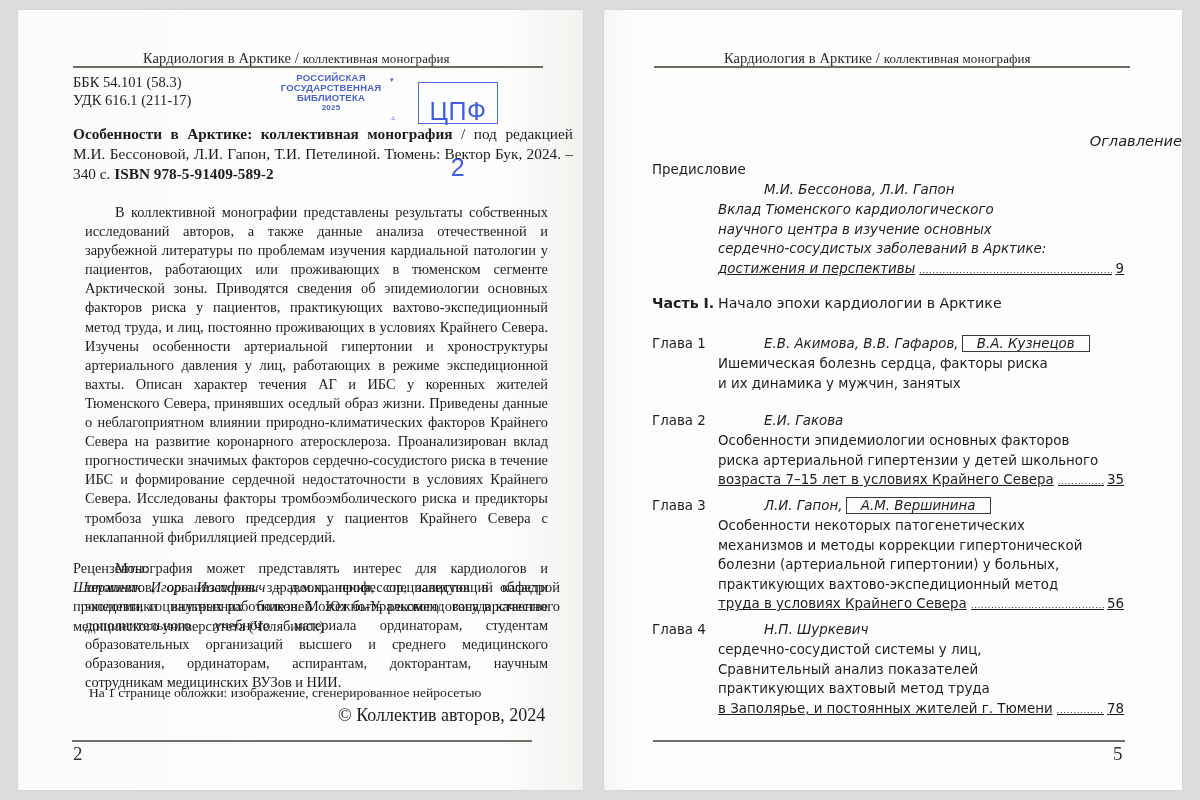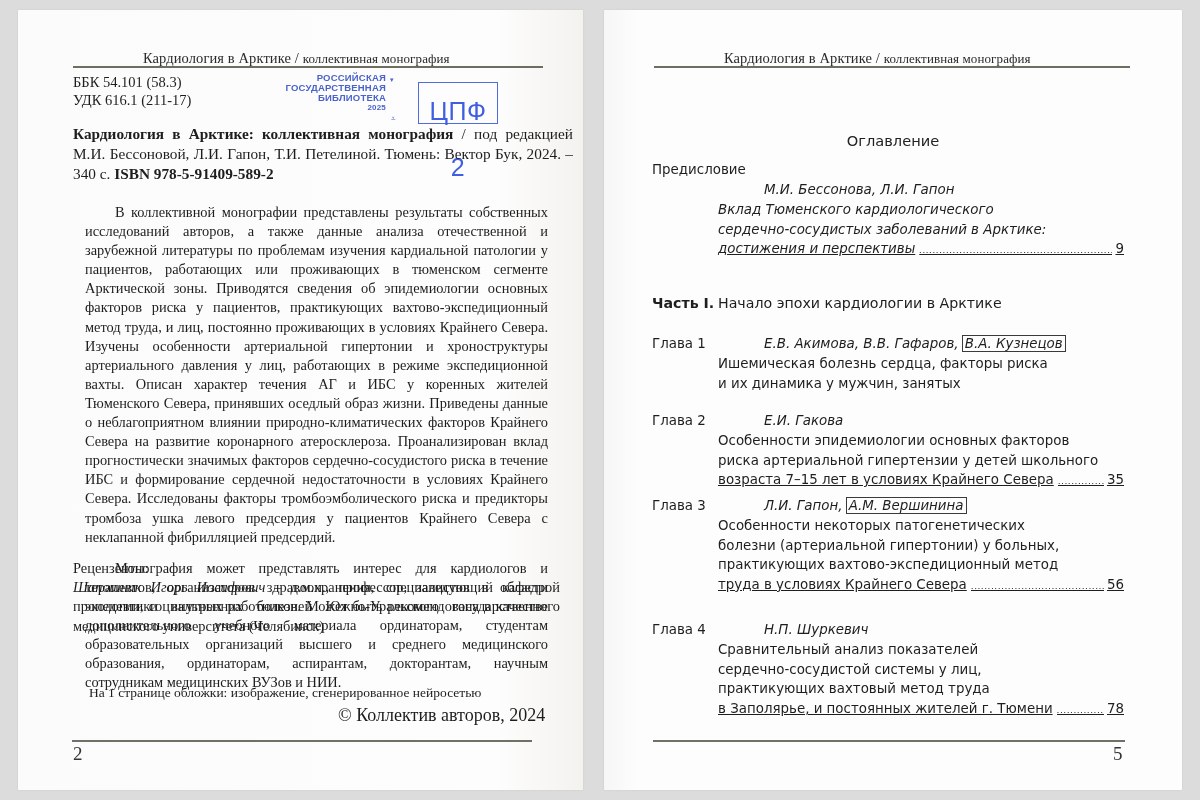--- a/index.html
+++ b/index.html
@@ -17,21 +17,21 @@
   .running-head {
     position:absolute; font-size:14.5px; letter-spacing:0.1px; color:#2a2a2a; white-space:nowrap;
   }
   .running-head .sub { font-size:13px; }
   .rule { position:absolute; height:2px; background:#6d6d60; }
   .rule.thin { height:1.5px; background:#707068; }
 
   
   .lp-codes { position:absolute; left:55px; top:63px; font-size:14.5px; line-height:18px; }
   .stamp-rgb {
-    position:absolute; left:258px; top:63px; width:110px; text-align:right;
+    position:absolute; left:258px; top:63px; width:110px; text-align:center;
     font-family:"Liberation Sans","DejaVu Sans",sans-serif; font-weight:bold; color:#4a63c9;
     font-size:9.5px; line-height:10px; letter-spacing:0.2px;
   }
   .stamp-rgb .yr { font-size:8px; }
   .stamp-cpf {
     position:absolute; left:400px; top:72px; width:78px; height:40px; border:1.5px solid #4f6be0;
     color:#3f5ee0; font-family:"Liberation Sans","DejaVu Sans",sans-serif; font-size:25px;
     line-height:56px; text-align:center; letter-spacing:0.5px;
   }
   .stamp-mark { position:absolute; left:373px; top:104px; font-size:8px; color:#4a63c9; font-family:"DejaVu Sans",sans-serif; }
@@ -47,37 +47,37 @@
   .lp-abstract p { margin:12px; text-indent:0; }
   .lp-abstract p.ind { text-indent:30px; }
   .lp-reviewers { position:absolute; left:55px; top:549px; width:487px; font-size:14.4px; line-height:19.2px; text-align:justify; }
   .lp-reviewers .rev-name { font-style:italic; }
   .lp-note { position:absolute; left:71px; top:674px; font-size:13.5px; line-height:18px; }
   .lp-copy { position:absolute; left:320px; top:695px; width:222px; text-align:left; font-size:18px; }
   .page-num { position:absolute; font-size:19px; color:#333; }
 
   
   .toc-title {
-    position:absolute; left:0; width:578px; text-align:center; top:122px;
-    font-family:"DejaVu Sans","Liberation Sans",sans-serif; font-size:14.6px; color:#222;
+    position:absolute; left:0; width:578px; text-align:right; top:122px;
+    font-family:"DejaVu Sans","Liberation Sans",sans-serif; font-style:italic; font-size:14.6px; color:#222;
   }
   .toc { position:absolute; left:48px; top:150px; width:480px;
     font-family:"DejaVu Sans","Liberation Sans",sans-serif; font-size:13.4px; line-height:19.6px; color:#1e1e1e; }
   .toc .label { position:absolute; left:0; }
   .toc .authors { position:absolute; left:112px; font-style:italic; white-space:nowrap; }
   .toc .title { position:absolute; left:66px; width:406px; }
   .toc .title.it { font-style:italic; }
   .toc .line { display:block; white-space:nowrap; }
   .toc .lastline { display:flex; white-space:nowrap;text-decoration:underline; }
   .toc .lastline .dots { flex:1; overflow:hidden; margin:0 3px 0 4px; }
   .toc .lastline .dots::before {
     content:"........................................................................................................................................................";
     letter-spacing:0.5px; font-size:9px;
   }
-  .toc .boxed { border:1px solid #3a3a3a; padding:0 2px; margin-left:-1px; }
+  .toc .boxed { border:1px solid #3a3a3a; padding:0 14px; margin-left:-1px; }
 </style>
 </head>
 <body>
 
 <div class="page page-left">
   <div class="running-head" style="left:125px;top:40px;">
     <span>Кардиология в Арктике</span><span> / </span><span class="sub">коллективная монография</span>
   </div>
   <div class="rule" style="left:55px;top:56px;width:470px;"></div>
 
@@ -90,21 +90,21 @@
     <div>РОССИЙСКАЯ</div>
     <div>ГОСУДАРСТВЕННАЯ</div>
     <div>БИБЛИОТЕКА</div>
     <div class="yr">2025</div>
   </div>
   <div class="stamp-mark2">▾</div>
   <div class="stamp-mark">⩡</div>
   <div class="stamp-cpf">ЦПФ 2</div>
 
   <div class="lp-biblio">
-    <b>Кардиология в Арктике: коллективная монография</b><span> / под редакцией М.И. Бессоновой, Л.И. Гапон, Т.И. Петелиной. Тюмень: Вектор Бук, 2024. – 340 с. </span><b>ISBN 978-5-91409-589-2</b>
+    <b>Особенности в Арктике: коллективная монография</b><span> / под редакцией М.И. Бессоновой, Л.И. Гапон, Т.И. Петелиной. Тюмень: Вектор Бук, 2024. – 340 с. </span><b>ISBN 978-5-91409-589-2</b>
   </div>
 
   <div class="lp-abstract">
     <p class="ind">В коллективной монографии представлены результаты собственных исследований авторов, а также данные анализа отечественной и зарубежной литературы по проблемам изучения кардиальной патологии у пациентов, работающих или проживающих в тюменском сегменте Арктической зоны. Приводятся сведения об эпидемиологии основных факторов риска у пациентов, практикующих вахтово-экспедиционный метод труда, и лиц, постоянно проживающих в условиях Крайнего Севера. Изучены особенности артериальной гипертонии и хроноструктуры артериального давления у лиц, работающих в режиме экспедиционной вахты. Описан характер течения АГ и ИБС у коренных жителей Тюменского Севера, принявших оседлый образ жизни. Приведены данные о неблагоприятном влиянии природно-климатических факторов Крайнего Севера на развитие коронарного атеросклероза. Проанализирован вклад прогностически значимых факторов сердечно-сосудистого риска в течение ИБС и формирование сердечной недостаточности в условиях Крайнего Севера. Исследованы факторы тромбоэмболического риска и предикторы тромбоза ушка левого предсердия у пациентов Крайнего Севера с неклапанной фибрилляцией предсердий.</p>
     <p class="ind">Монография может представлять интерес для кардиологов и терапевтов, организаторов здравоохранения, специалистов в области экологии, социальных работников. Может быть рекомендована в качестве дополнительного учебного материала ординаторам, студентам образовательных организаций высшего и среднего медицинского образования, ординаторам, аспирантам, докторантам, научным сотрудникам медицинских ВУЗов и НИИ.</p>
   </div>
 
   <div class="lp-reviewers">
     <div>Рецензенты:</div>
     <div><span class="rev-name">Шапошник Игорь Иосифович</span><span> – д.м.н., профессор, заведующий кафедрой пропедевтики внутренних болезней Южно-Уральского государственного медицинского университета (Челябинск)</span></div>
@@ -124,20 +124,21 @@
   <div class="rule" style="left:50px;top:56px;width:476px;"></div>
 
   <div class="toc-title">Оглавление</div>
 
   <div class="toc">
 
     <div class="label" style="top:0;">Предисловие</div>
     <div class="authors" style="top:20px;">М.И. Бессонова, Л.И. Гапон</div>
     <div class="title it" style="top:40px;">
       <span class="line">Вклад Тюменского кардиологического</span>
+      <span class="line">научного центра в изучение основных</span>
       <span class="line">сердечно-сосудистых заболеваний в Арктике:</span>
       <span class="lastline">
           <span>достижения и перспективы</span>
           <span class="dots"></span>
           <span style="font-style:normal">9</span>
         </span>
     </div>
 
     <div class="label" style="top:134px;font-size:14.2px;font-weight:bold;">Часть I.</div>
     <div class="title" style="top:134px;font-size:14.2px;">Начало эпохи кардиологии в Арктике</div>
@@ -158,34 +159,35 @@
           <span>возраста 7–15 лет в условиях Крайнего Севера</span>
           <span class="dots"></span>
           <span>35</span>
         </span>
     </div>
 
     <div class="label" style="top:336px;">Глава 3</div>
     <div class="authors" style="top:336px;"><span>Л.И. Гапон, </span><span class="boxed">А.М. Вершинина</span></div>
     <div class="title" style="top:356px;">
       <span class="line">Особенности некоторых патогенетических</span>
+      <span class="line">механизмов и методы коррекции гипертонической</span>
       <span class="line">болезни (артериальной гипертонии) у больных,</span>
       <span class="line">практикующих вахтово-экспедиционный метод</span>
       <span class="lastline">
           <span>труда в условиях Крайнего Севера</span>
           <span class="dots"></span>
           <span>56</span>
         </span>
     </div>
 
     <div class="label" style="top:460px;">Глава 4</div>
     <div class="authors" style="top:460px;"><span>Н.П. Шуркевич</span></div>
     <div class="title" style="top:480px;">
+      <span class="line">сердечно-сосудистой системы у лиц,</span>
       <span class="line">Сравнительный анализ показателей</span>
-      <span class="line">сердечно-сосудистой системы у лиц,</span>
       <span class="line">практикующих вахтовый метод труда</span>
       <span class="lastline">
           <span>в Заполярье, и постоянных жителей г. Тюмени</span>
           <span class="dots"></span>
           <span>78</span>
         </span>
     </div>
   </div>
 
   <div class="rule thin" style="left:49px;top:730px;width:472px;"></div>

